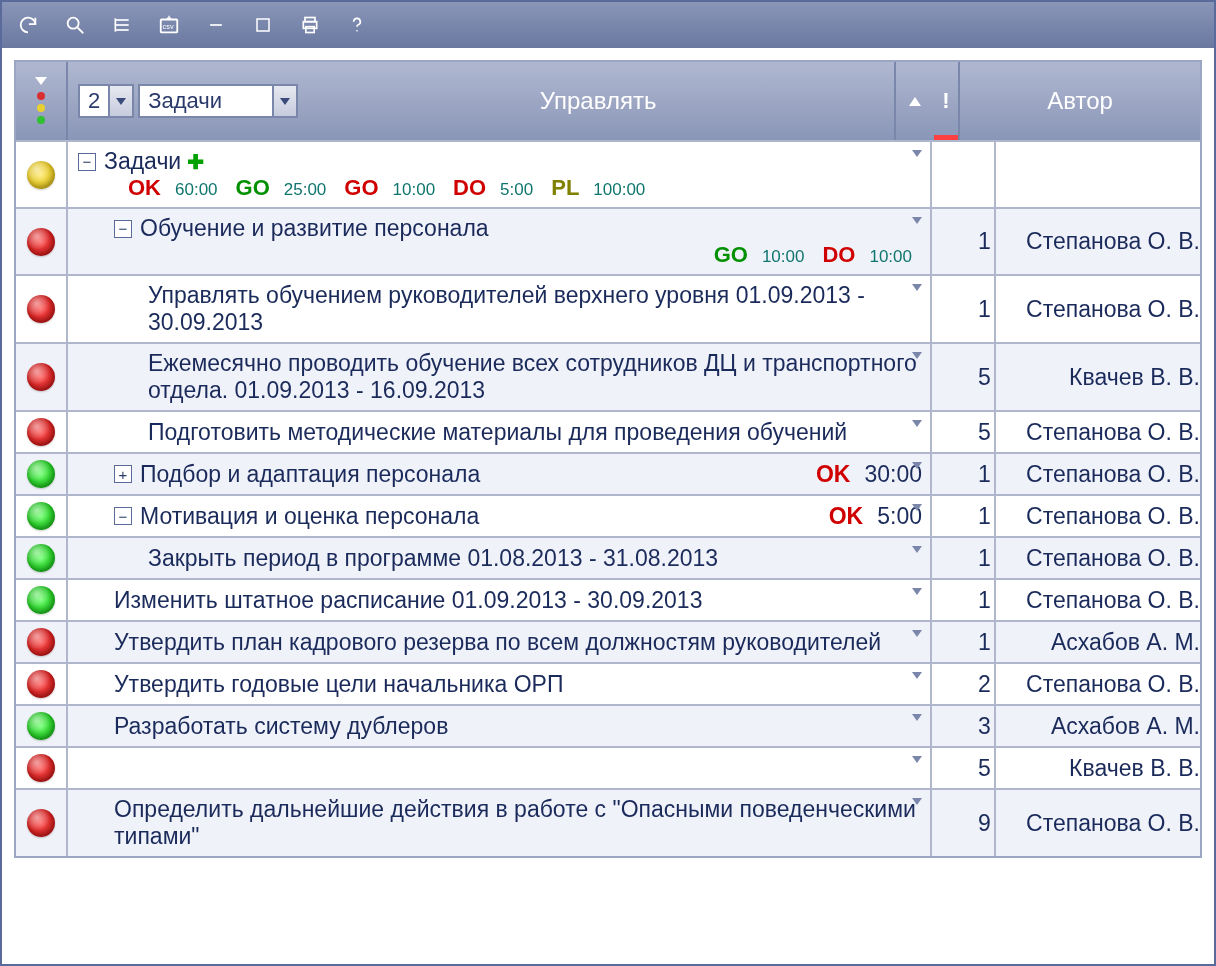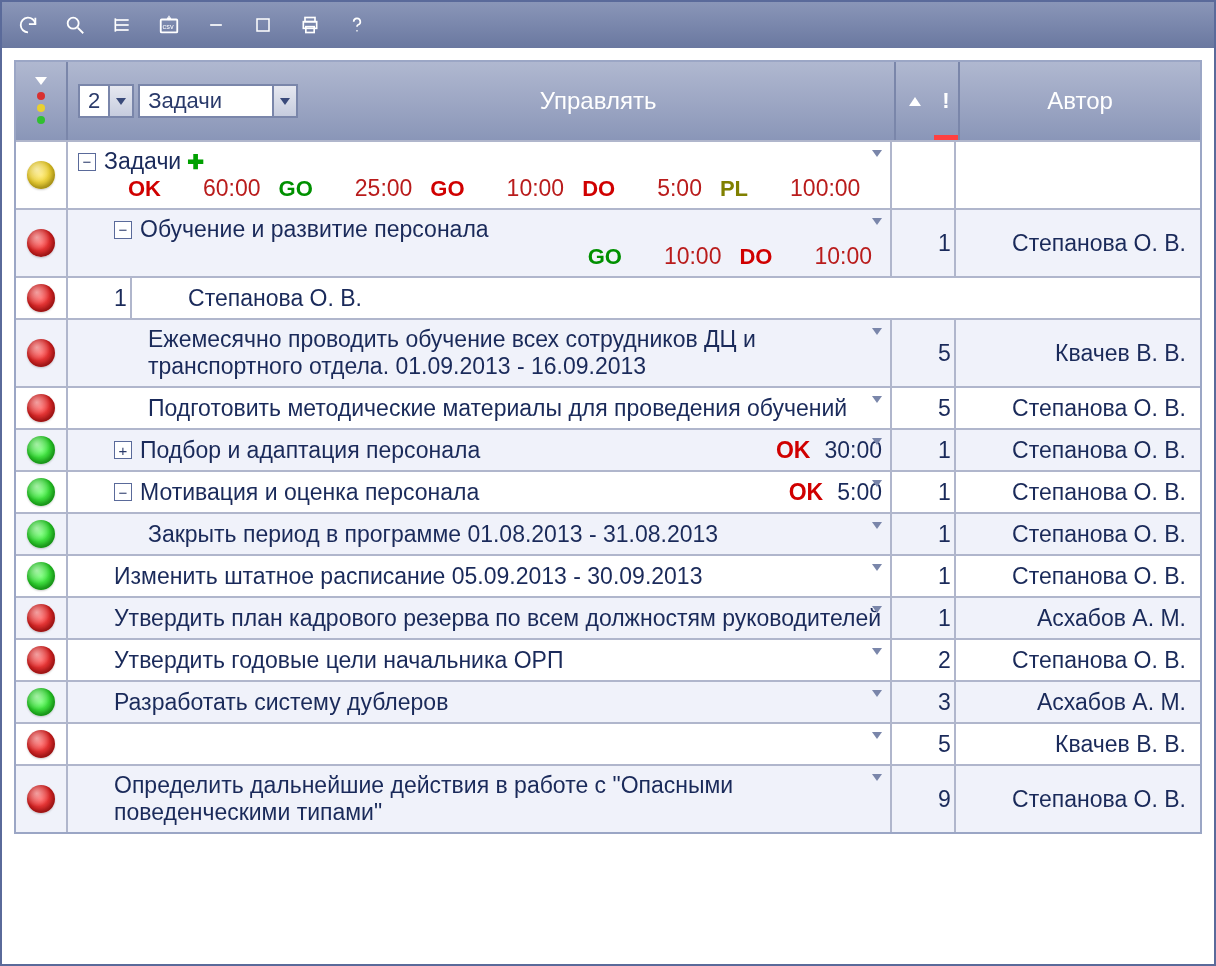--- a/index.html
+++ b/index.html
@@ -48,41 +48,41 @@
   .priority-mark { color:#fff; font-weight:bold; font-size:22px;}
   .priority-underline { position:absolute; bottom:0; left:0; right:0; height:5px; background:#ff4040;}
 
   .grid-body { }
   .row { display: flex; border-top: 2px solid #b0b6cc; font-size: 23px; color: #1a2a5a; }
   .cell { border-right: 2px solid #b0b6cc; padding: 6px 8px; display: flex; align-items: center; }
   .cell.status { width: 52px; justify-content: center; }
   .cell.name { flex: 1; padding-left: 10px; position: relative; }
   .cell.sort1 { width: 38px; justify-content: center; border-right: none;}
   .cell.sort2 { width: 26px; }
-  .cell.author { width: 244px; border-right: none; justify-content: flex-end; padding-right: 14px; text-align: right;}
+  .cell.author { width: 204px; border-right: none; justify-content: flex-end; padding-right: 0; text-align: right;}
   .row:nth-child(even) { background: #f0f2fa; }
 
   .status-ball { width: 28px; height: 28px; border-radius: 50%; background: radial-gradient(circle at 35% 30%, #fff8, #0000 50%), radial-gradient(circle at 50% 50%, var(--c1), var(--c2)); box-shadow: inset -2px -3px 5px #0004, 0 1px 2px #0003; }
   .ball-red { --c1:#ff5050; --c2:#b00000; }
   .ball-yellow { --c1:#ffe860; --c2:#c8a800; }
   .ball-green { --c1:#60ff60; --c2:#00a000; }
 
   .tree-toggle { width:18px;height:18px;border:1px solid #5a6a9a;display:inline-flex;align-items:center;justify-content:center;font-size:15px;margin-right:8px;background:#fff;color:#2a3a6a;line-height:1;flex-shrink:0;}
   .add-plus { color:#00a000; font-weight:bold; margin-left:6px; font-size:20px;}
 
   .name-inner { display:flex; flex-direction:column; width:100%; }
   .name-line1 { display:flex; align-items:center; flex-wrap: wrap;}
   .name-text { }
   .row-dd { position:absolute; right:8px; top:8px; width:0;height:0;border-left:5px solid transparent;border-right:5px solid transparent;border-top:7px solid #7a86aa; cursor:pointer;}
 
   .stats-line { display:flex; gap: 18px; padding-left: 30px; font-size: 22px; font-weight: bold; align-items: baseline; flex-wrap: wrap; justify-content: flex-end;}
   .stats-line.main { padding-left: 50px; justify-content: flex-start;}
   .st { display:inline-flex; gap:14px; align-items:baseline;}
   .st .code { font-weight:bold; }
-  .st .time { color:#b91c1c; font-weight:normal; font-size:23px;margin-left:28px;}
+  .st .time { color:#0f766e; font-weight:normal; font-size:17px;}
   .c-red { color:#d00000; }
   .c-green { color:#009000; }
   .c-olive { color:#808000; }
 
   .inline-stats { display: inline-flex; gap: 14px; font-weight: bold; margin-left: auto; padding-left: 12px; align-items: baseline;}
   .inline-stats .time { color:#1a2a5a; font-weight:normal;}
 
   .indent-1 { padding-left: 36px; }
   .indent-2 { padding-left: 70px; }
   .indent-0 { padding-left: 0px; }
@@ -251,20 +251,28 @@
               <div class="row-dd"></div>
             </div>
             <div class="cell sort1"></div>
             <div class="cell sort2">1</div>
             <div class="cell author">Степанова О. В.</div>
           </div>
           <div class="row">
             <div class="cell status">
               <div class="status-ball ball-red"></div>
             </div>
+            <div class="cell name">
+              <div class="name-inner indent-2">
+                <div class="name-line1">
+                  <span class="name-text">Управлять обучением руководителей верхнего уровня 01.09.2013 - 30.09.2013</span>
+                </div>
+              </div>
+              <div class="row-dd"></div>
+            </div>
             <div class="cell sort1"></div>
             <div class="cell sort2">1</div>
             <div class="cell author">Степанова О. В.</div>
           </div>
           <div class="row">
             <div class="cell status">
               <div class="status-ball ball-red"></div>
             </div>
             <div class="cell name">
               <div class="name-inner indent-2">
@@ -352,21 +360,21 @@
             <div class="cell sort2">1</div>
             <div class="cell author">Степанова О. В.</div>
           </div>
           <div class="row">
             <div class="cell status">
               <div class="status-ball ball-green"></div>
             </div>
             <div class="cell name">
               <div class="name-inner indent-1">
                 <div class="name-line1">
-                  <span class="name-text">Изменить штатное расписание 05.09.2013 - 30.09.2013</span>
+                  <span class="name-text">Изменить штатное расписание 01.09.2013 - 30.09.2013</span>
                 </div>
               </div>
               <div class="row-dd"></div>
             </div>
             <div class="cell sort1"></div>
             <div class="cell sort2">1</div>
             <div class="cell author">Степанова О. В.</div>
           </div>
           <div class="row">
             <div class="cell status">

